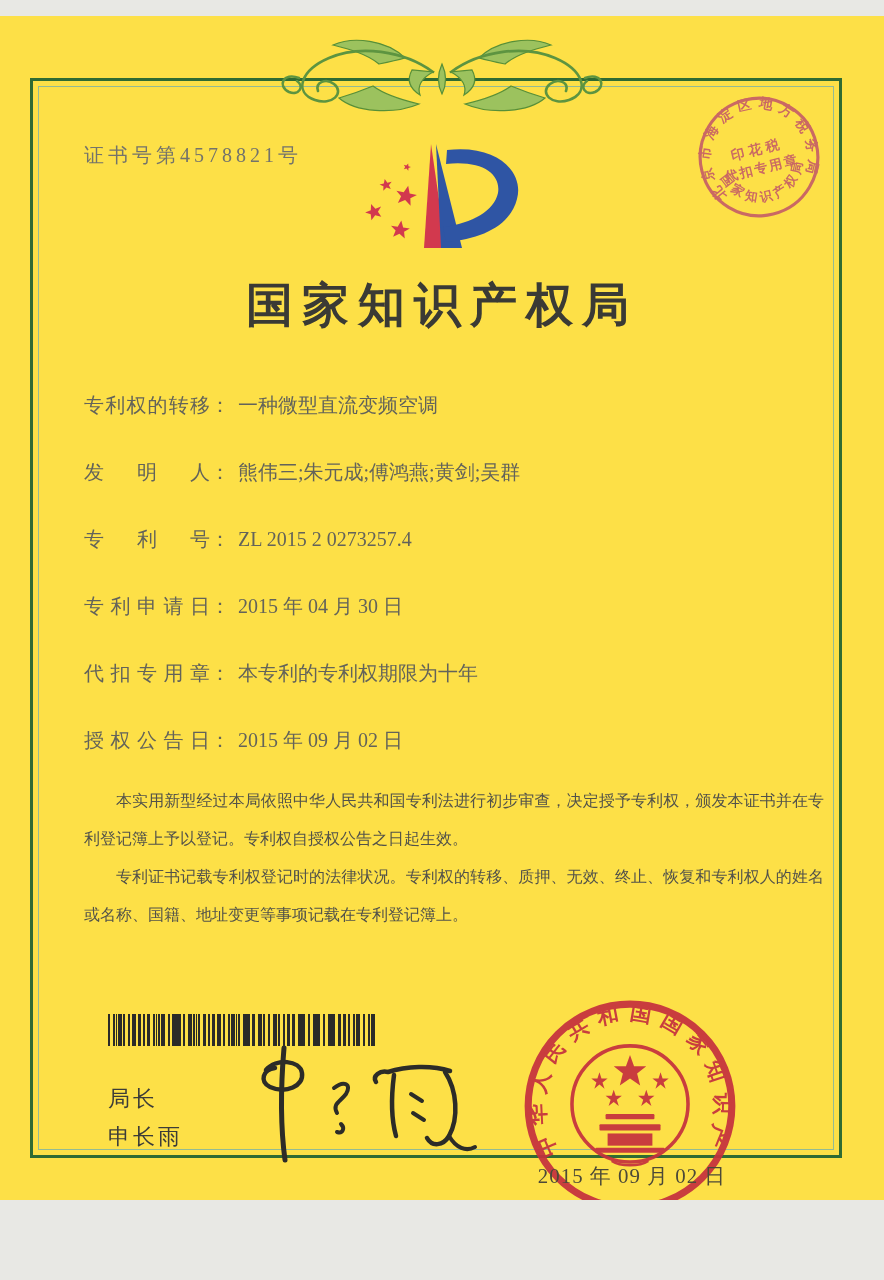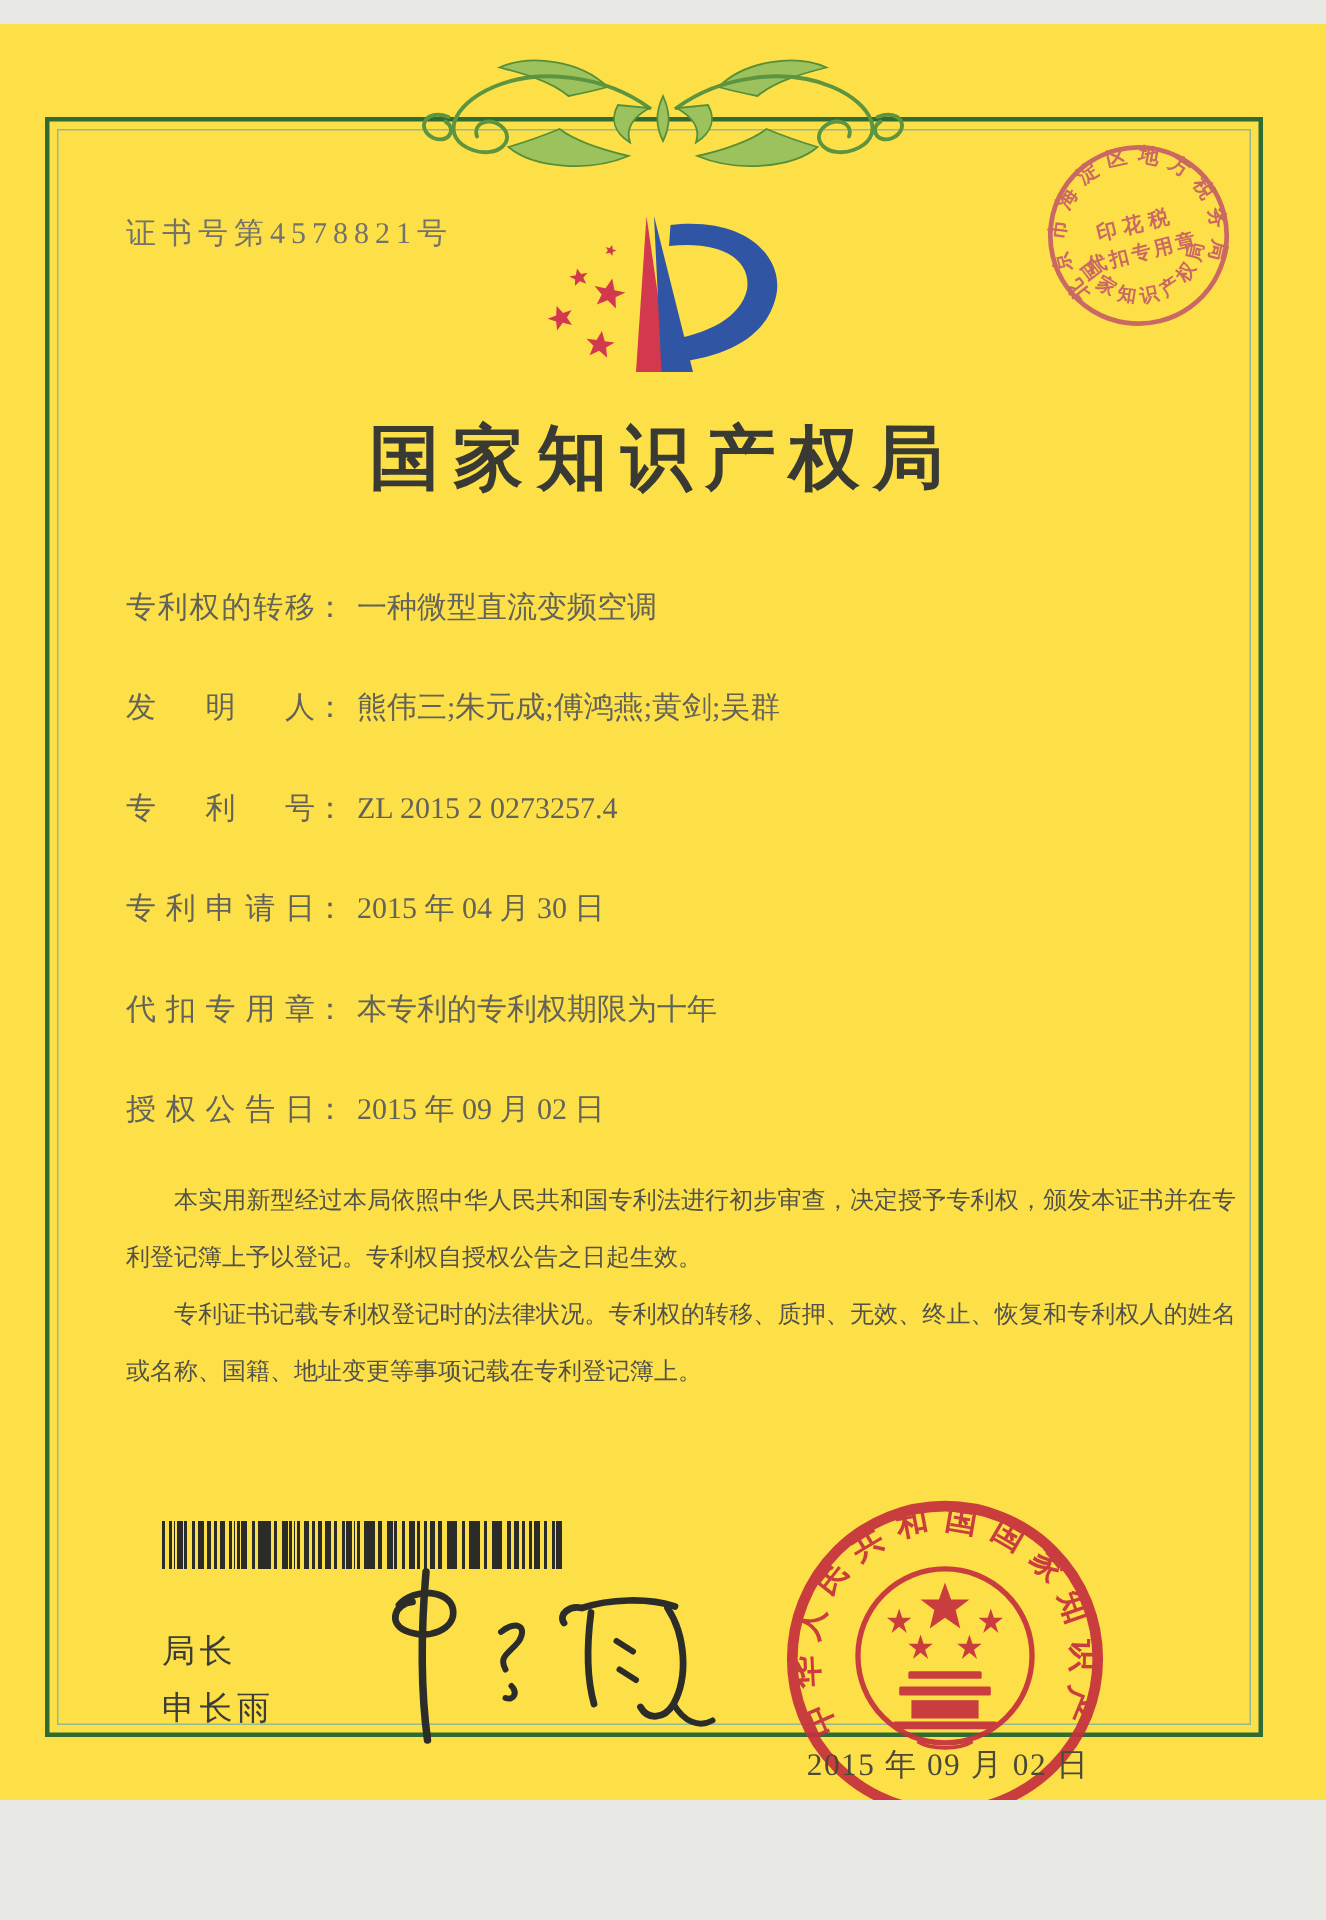--- a/index.html
+++ b/index.html
@@ -31,21 +31,21 @@
   .body-text p{margin:0;text-indent:2em;}
   
   .barcode{position:absolute;left:108px;top:998px;width:268px;height:32px;
     background:
       repeating-linear-gradient(90deg,#2b2b28 0 2px,transparent 2px 5px),
       repeating-linear-gradient(90deg,#2b2b28 0 1px,transparent 1px 8px),
       repeating-linear-gradient(90deg,transparent 0 11px,#2b2b28 11px 14px);
   }
   
   .officer{position:absolute;left:108px;top:1066px;font-size:22px;line-height:38px;color:#3c3c38;}
-  .officer div{letter-spacing:3px;}
+  .officer div{letter-spacing:3px;font-family:Liberation Mono, monospace;}
   .signature{position:absolute;left:244px;top:1022px;width:240px;height:140px;}
   
   .cnipa-seal{position:absolute;left:518px;top:980px;width:224px;height:224px;opacity:.92;}
   
   .footer{position:absolute;left:0;right:0;top:1198px;text-align:center;font-size:11px;letter-spacing:3px;color:#5a5a52;}
   
   .seal-red{fill:#c5303e;}
   .seal-red-stroke{stroke:#c5303e;fill:none;}
   .tax-red-stroke{stroke:#c25568;fill:none;}
   text.seal-arc{font-family:"Liberation Serif","DejaVu Serif",serif;font-weight:bold;}

